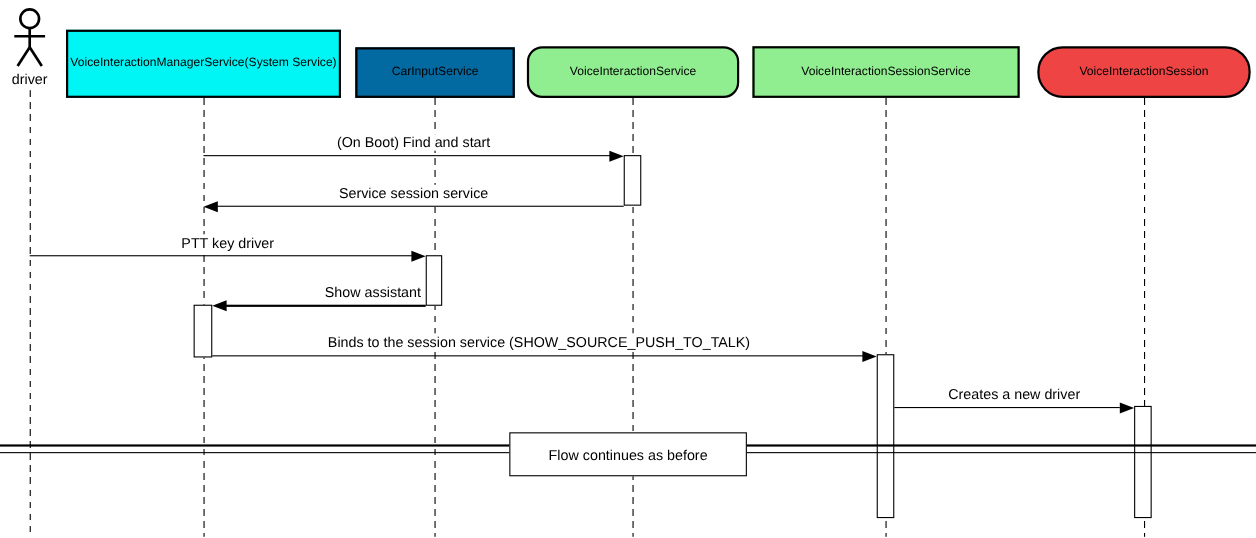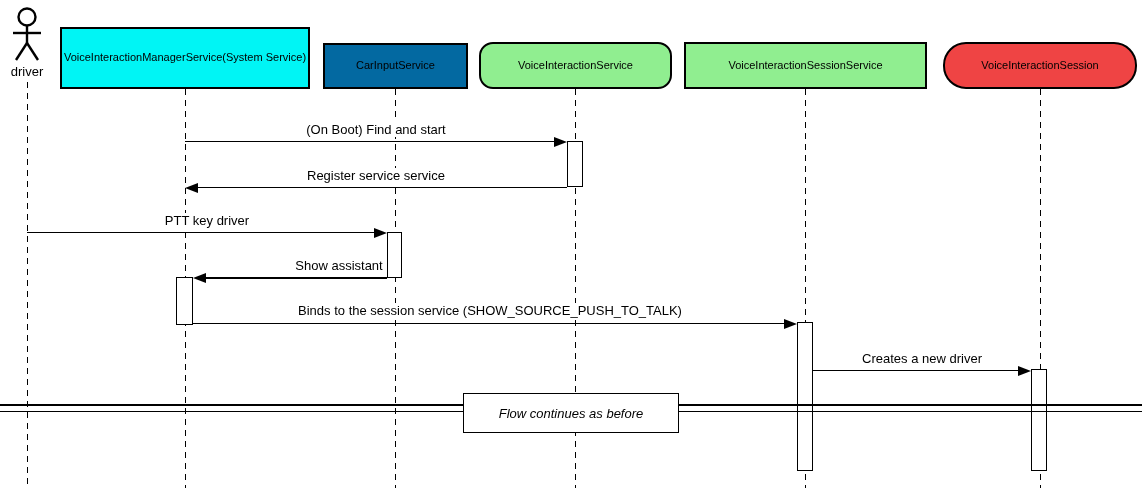--- a/index.html
+++ b/index.html
@@ -129,29 +129,29 @@
   </div>
 
   <div class="activation" style="left:567px; top:141px; width:16px; height:46px;"></div>
   <div class="activation" style="left:387px; top:232px; width:15px; height:46px;"></div>
   <div class="activation" style="left:176px; top:277px; width:17px; height:48px;"></div>
   <div class="activation" style="left:797px; top:322px; width:16px; height:149px;"></div>
   <div class="activation" style="left:1031px; top:369px; width:16px; height:102px;"></div>
 
   <div class="divider-line" style="top:404px;"></div>
   <div class="divider-line" style="top:410.5px;"></div>
-  <div class="divider-box" style="left:463px; top:393px; width:216px; height:40px;font-style:italic;">
+  <div class="divider-box" style="left:463px; top:393px; width:216px; height:40px;">
     <span>Flow continues as before</span>
   </div>
 
   <div class="msg-label" style="left:376px; top:122px;">(On Boot) Find and start</div>
   <div class="msg-line" style="left:185px; top:140.5px; width:370px;"></div>
   <div class="msg-head right" style="left:554px; top:136.5px;"></div>
 
-  <div class="msg-label" style="left:376px; top:168px;">Register service service</div>
+  <div class="msg-label" style="left:376px; top:168px;">Service session service</div>
   <div class="msg-line" style="left:197px; top:186.5px; width:370px;"></div>
   <div class="msg-head left" style="left:185px; top:182.5px;"></div>
 
   <div class="msg-label" style="left:207px; top:213px;">PTT key driver</div>
   <div class="msg-line" style="left:27px; top:231.5px; width:348px;"></div>
   <div class="msg-head right" style="left:374px; top:227.5px;"></div>
 
   <div class="msg-label" style="left:291px; top:258px;margin-left:48px;">Show assistant</div>
   <div class="msg-line" style="left:205px; top:277px; width:182px;"></div>
   <div class="msg-head left" style="left:193px; top:273px;"></div>

